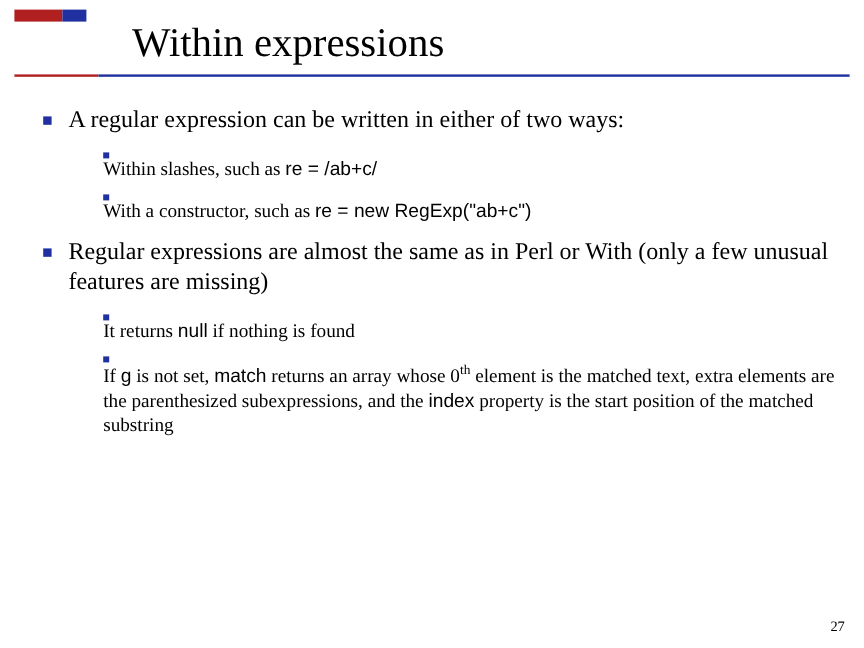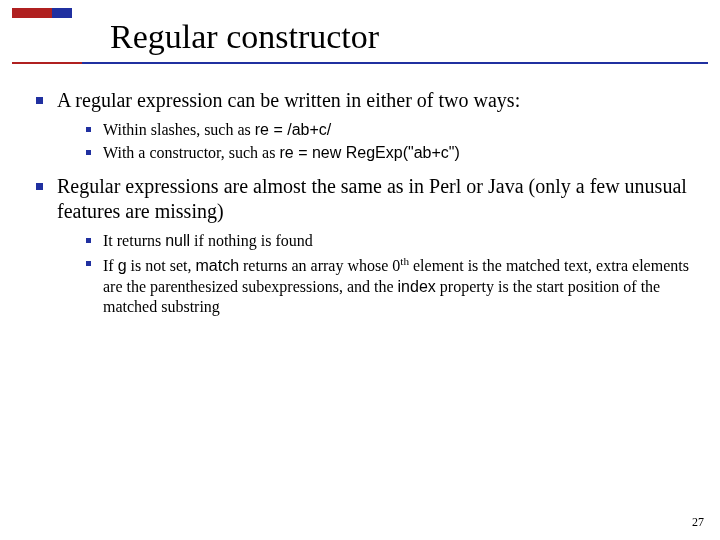--- a/index.html
+++ b/index.html
@@ -53,21 +53,21 @@
     background: #2030a0;
     flex: 0 0 7px;
     margin-top: 9px;
     margin-right: 14px;
   }
   .lvl1 .text { flex: 1; }
   .sublist {
     margin: 6px 0 10px 50px;
     font-size: 16px;
   }
-  .lvl2 { display: flex; align-items: flex-start; margin-bottom: 3px; }
+  .lvl2 { display: flex; align-items: flex-start; margin-bottom: 3px; flex-direction: column; }
   .bullet2 {
     width: 5px; height: 5px;
     background: #2030a0;
     flex: 0 0 5px;
     margin-top: 7px;
     margin-right: 12px;
   }
   .lvl2 .text { flex: 1; }
   .code { font-family: Arial, Helvetica, sans-serif; }
   .kw { font-style: italic; font-weight: bold; }
@@ -81,21 +81,21 @@
   sup { font-size: 0.7em; margin-top: 12px; }
 </style>
 </head>
 <body>
 
 <div class="accent-bar">
   <div class="red"></div>
   <div class="blue"></div>
 </div>
 
-<div class="title">Regular constructor</div>
+<div class="title">Within expressions</div>
 
 <div class="title-underline">
   <div class="red"></div>
   <div class="blue"></div>
 </div>
 
 <div class="content">
 
   <div class="lvl1">
     <div class="lvl1-inner">
@@ -110,21 +110,21 @@
       <div class="lvl2">
         <div class="bullet2"></div>
         <div class="text"><span>With a constructor, such as </span><span class="code">re = new RegExp("ab+c")</span></div>
       </div>
     </div>
   </div>
 
   <div class="lvl1">
     <div class="lvl1-inner">
       <div class="bullet"></div>
-      <div class="text">Regular expressions are almost the same as in Perl or Java (only a few unusual features are missing)</div>
+      <div class="text">Regular expressions are almost the same as in Perl or With (only a few unusual features are missing)</div>
     </div>
   </div>
 
   <div class="lvl1">
     <div class="sublist">
       <div class="lvl2">
         <div class="bullet2"></div>
         <div class="text"><span>It returns </span><span class="code">null</span><span> if nothing is found</span></div>
       </div>
       <div class="lvl2">

